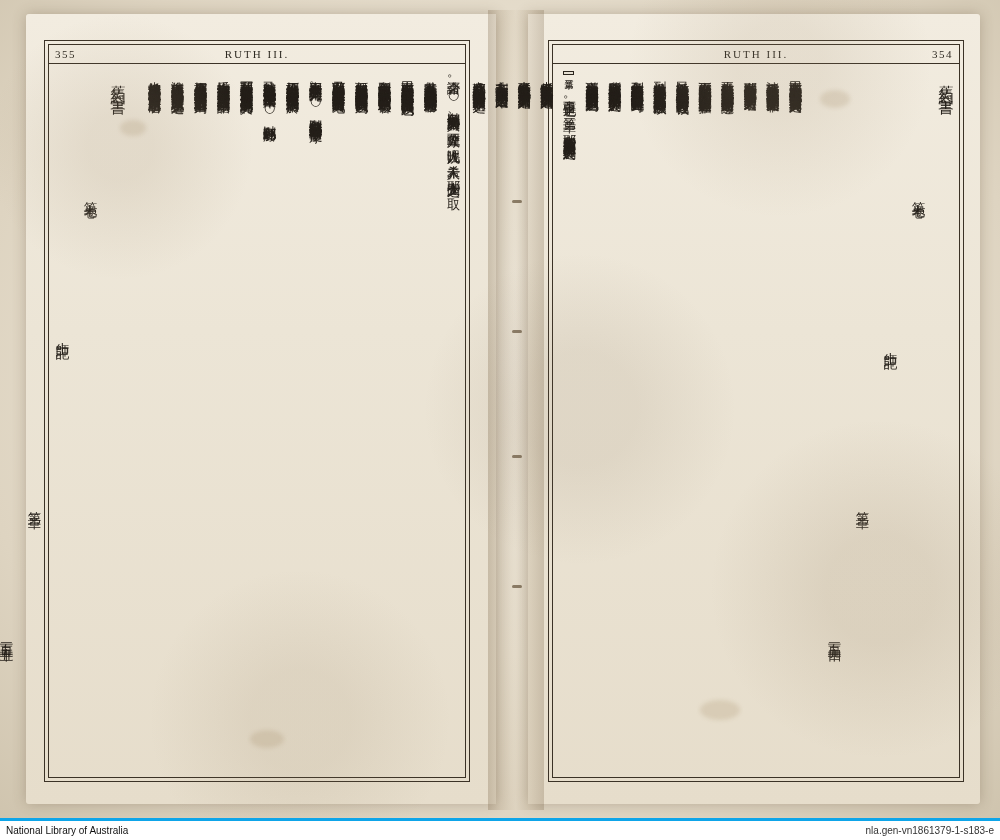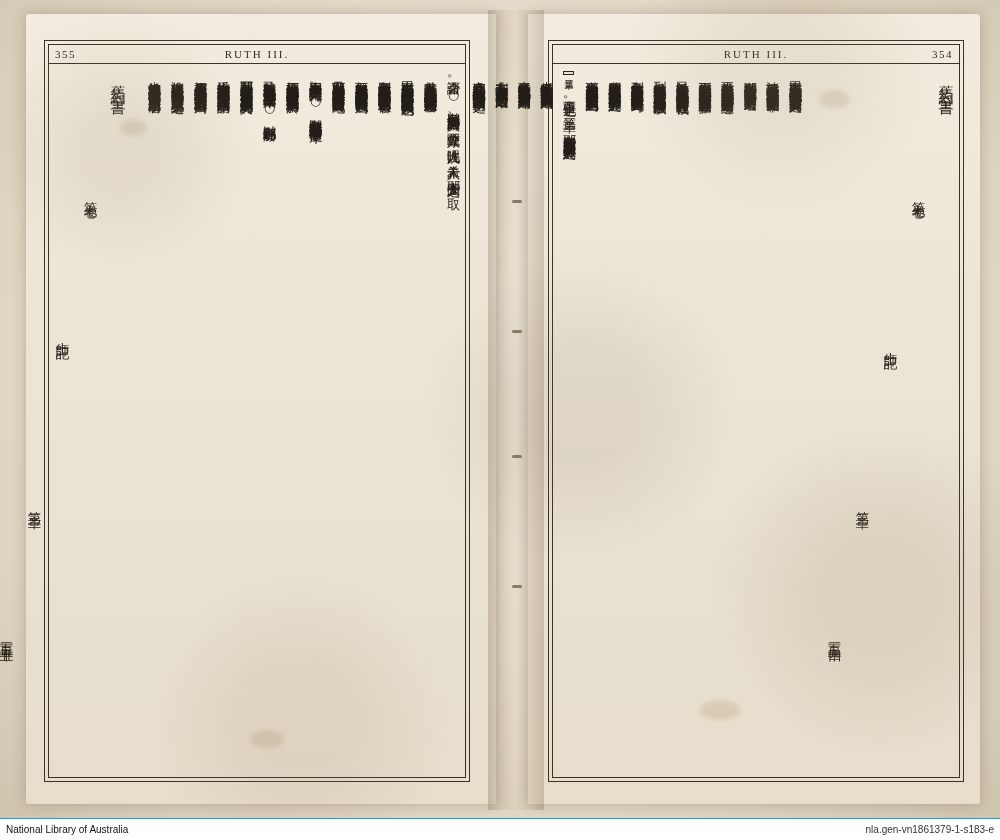--- a/index.html
+++ b/index.html
@@ -169,21 +169,21 @@
     letter-spacing: 0;
     background: rgba(60,50,38,.06);
   }
 
   
   #footer {
     position: absolute;
     left: 0; top: 818px;
     width: 1000px; height: 22px;
     background: #ffffff;
-    border-top: 1px solid #0ea5e9;
+    border-top: 3px solid #0ea5e9;
     display: flex;
     align-items: center;
     justify-content: space-between;
     padding: 0 6px;
     box-sizing: border-box;
     font-family: "Liberation Sans", sans-serif;
     font-size: 10px;
     color: #111;
   }
   #footer .right { color: #333; }

